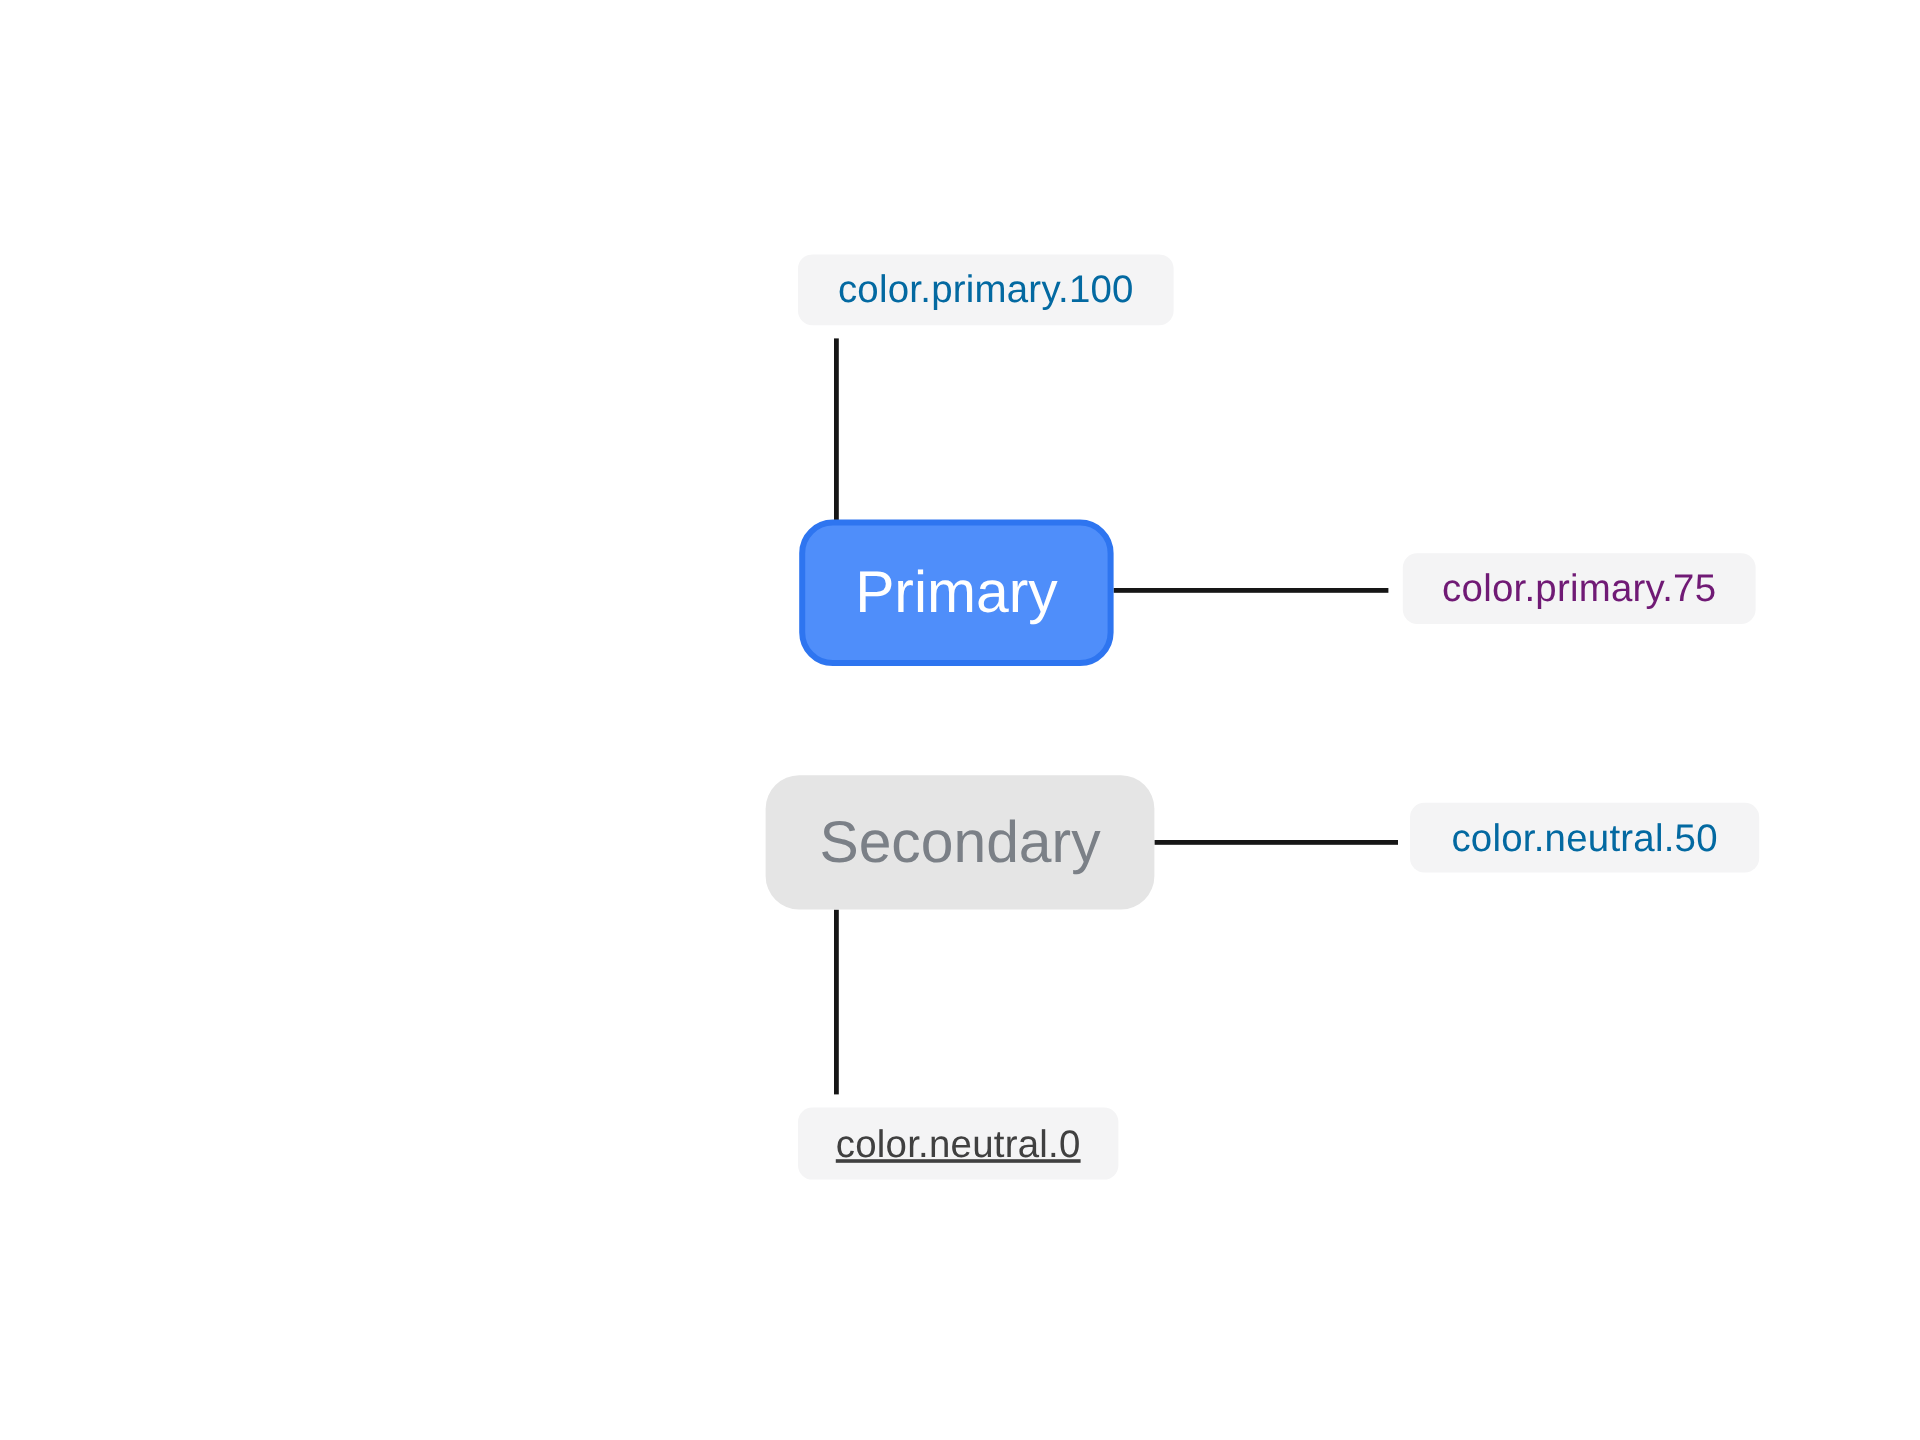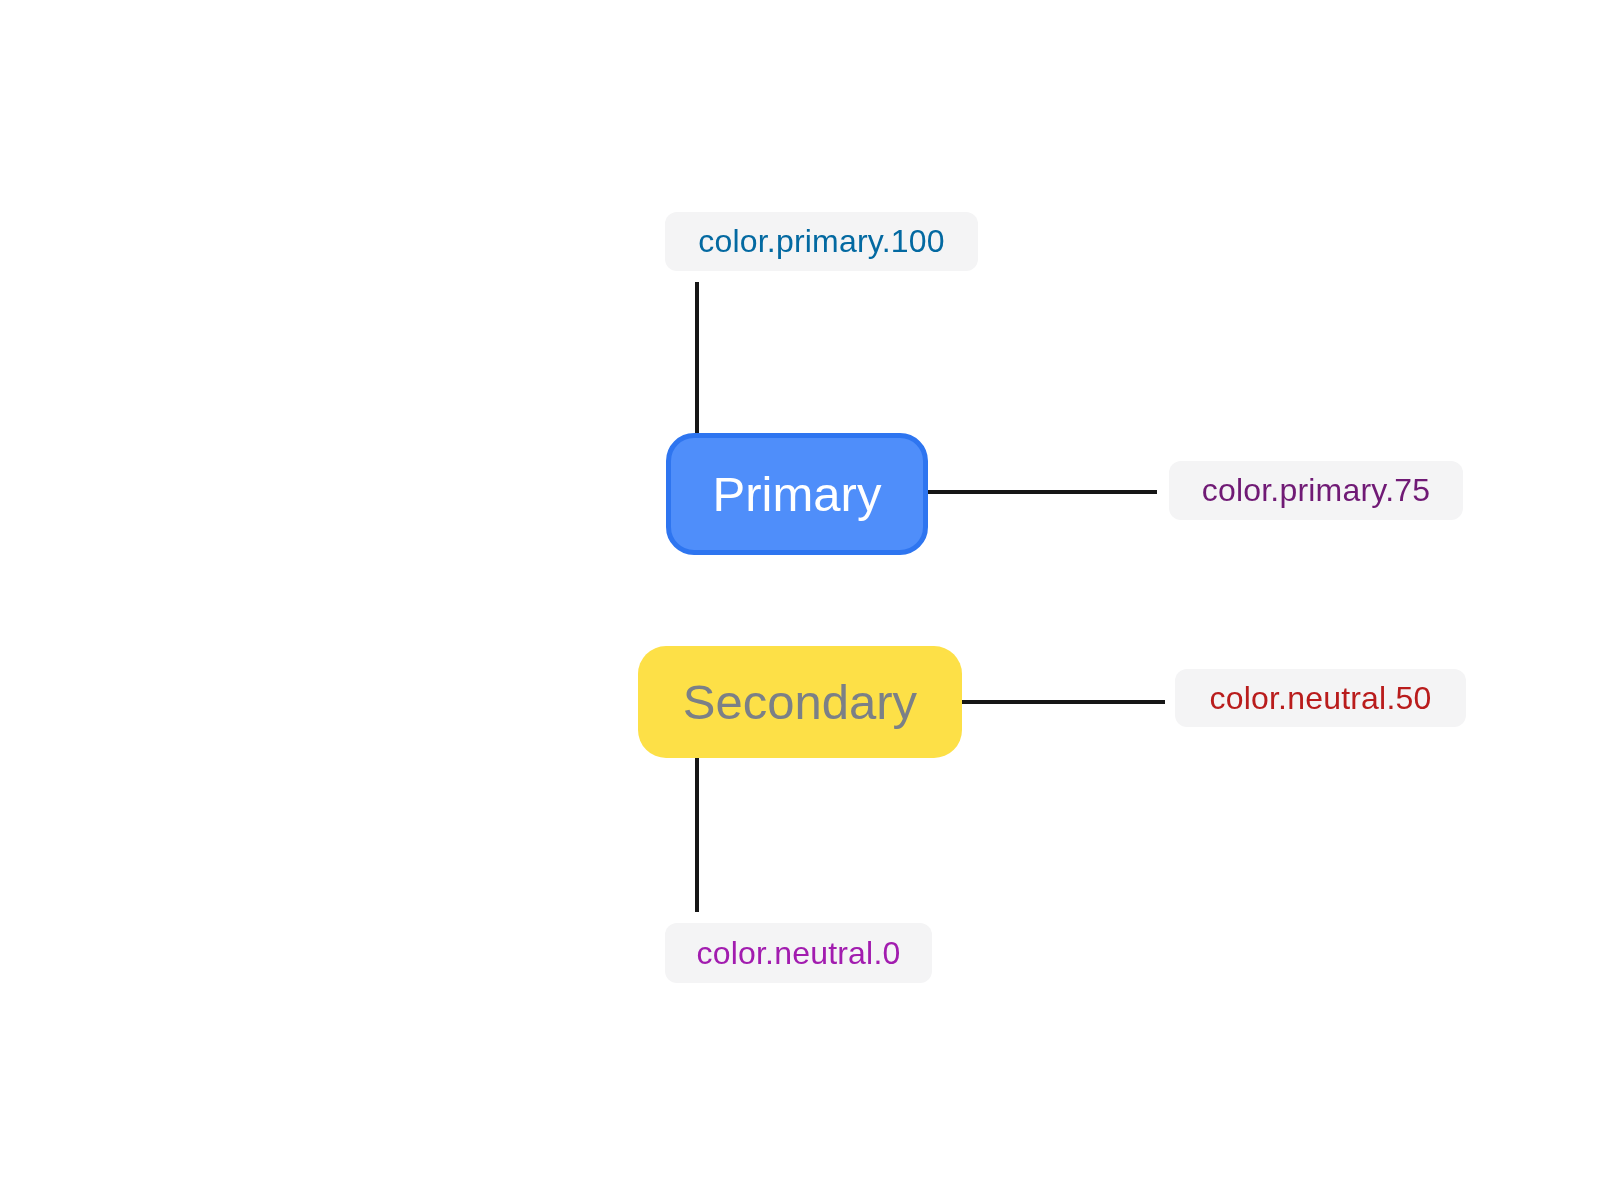--- a/index.html
+++ b/index.html
@@ -61,21 +61,21 @@
 
   <div class="connector" id="conn-v-top" style="background-color: rgb(22, 22, 22);"></div>
   <div class="connector" id="conn-h-right1" style="background-color: rgb(22, 22, 22);"></div>
   <div class="connector" id="conn-h-right2" style="background-color: rgb(22, 22, 22);"></div>
   <div class="connector" id="conn-v-bottom" style="background-color: rgb(22, 22, 22);"></div>
 
   <div class="token" id="token-primary-100" style="background-color: rgb(244, 244, 245); color: #0369a1;">color.primary.100</div>
 
   <div class="token" id="token-primary-75" style="background-color: rgb(244, 244, 245); color: #701a75;">color.primary.75</div>
 
-  <div class="token" id="token-neutral-50" style="background-color: rgb(244, 244, 245); color: #b91c1c;">color.neutral.50</div>
+  <div class="token" id="token-neutral-50" style="background-color: rgb(244, 244, 245); color: #0369a1;">color.neutral.50</div>
 
-  <div class="token" id="token-neutral-0" style="background-color: rgb(244, 244, 245); color: #a21caf;">color.neutral.0</div>
+  <div class="token" id="token-neutral-0" style="background-color: rgb(244, 244, 245); color: #404040; text-decoration: underline;">color.neutral.0</div>
 
   <div class="node node-primary" id="node-primary" style="background-color: rgb(79, 142, 250); border-color: rgb(46, 117, 240); color: rgb(255, 255, 255);">Primary</div>
 
-  <div class="node" id="node-secondary" style="background-color: #fde047; color: rgb(123, 128, 135);">Secondary</div>
+  <div class="node" id="node-secondary" style="background-color: #e5e5e5; color: rgb(123, 128, 135);">Secondary</div>
 
 </div>
 
 </body></html>

